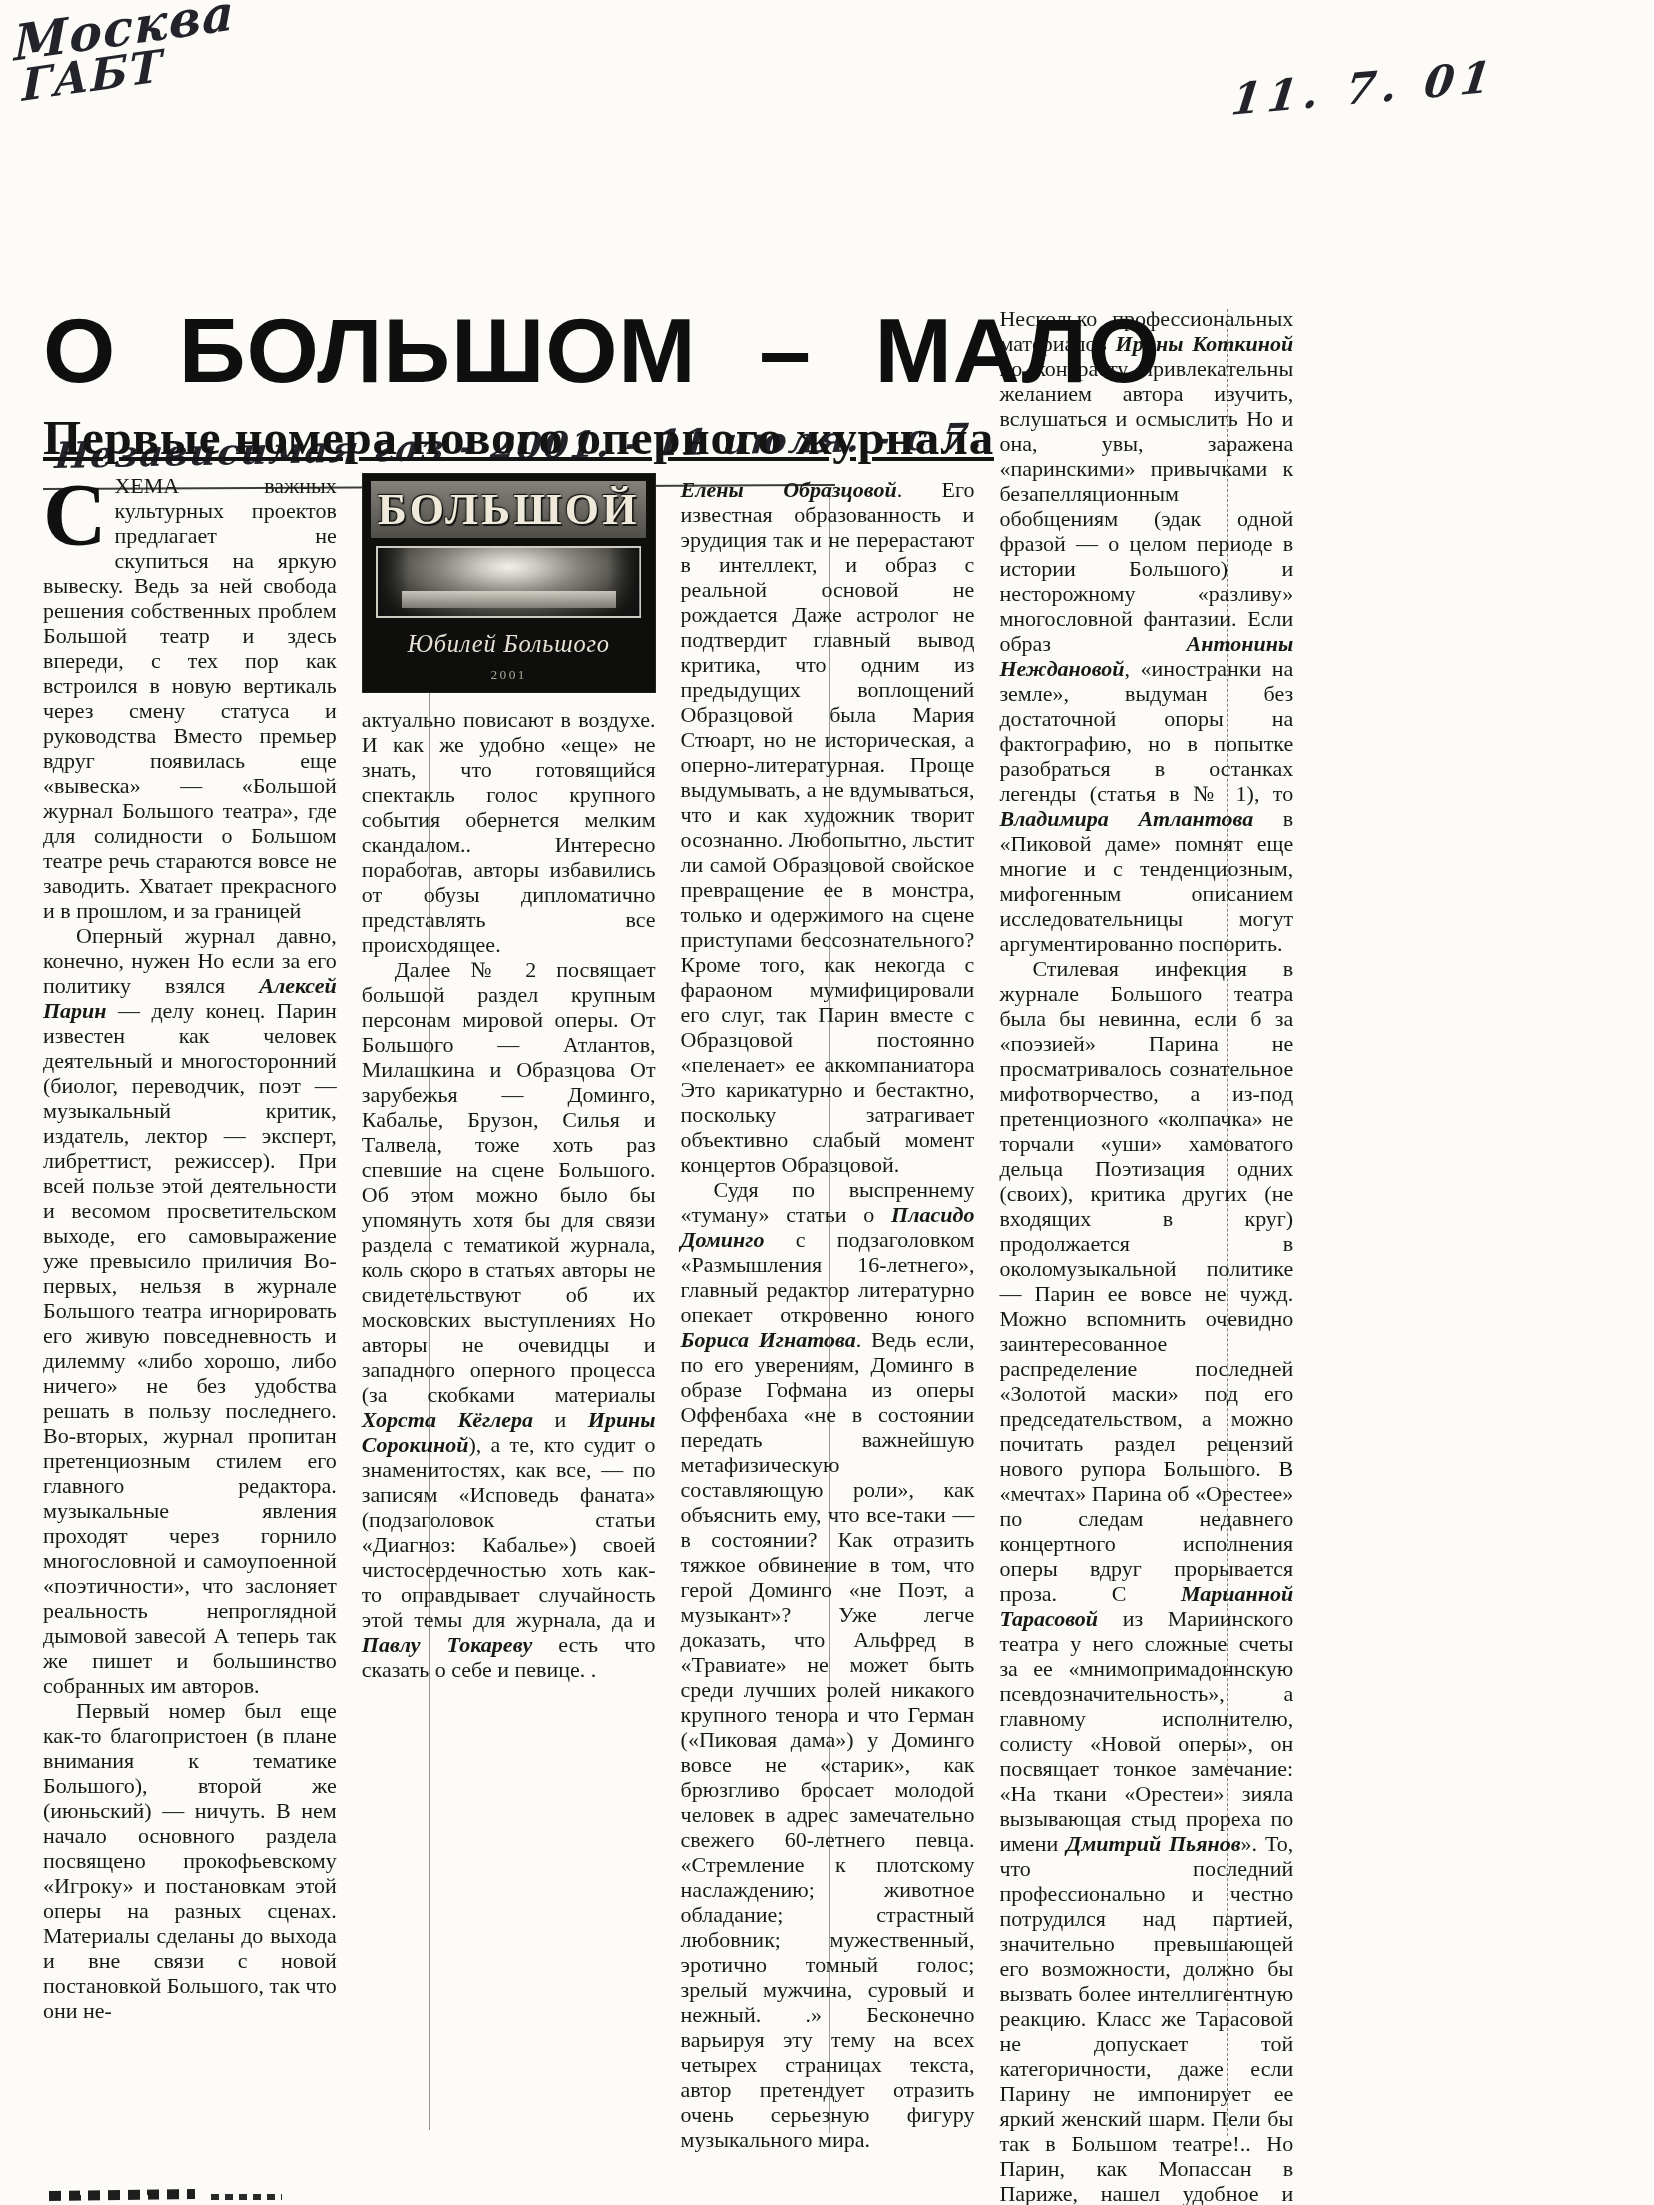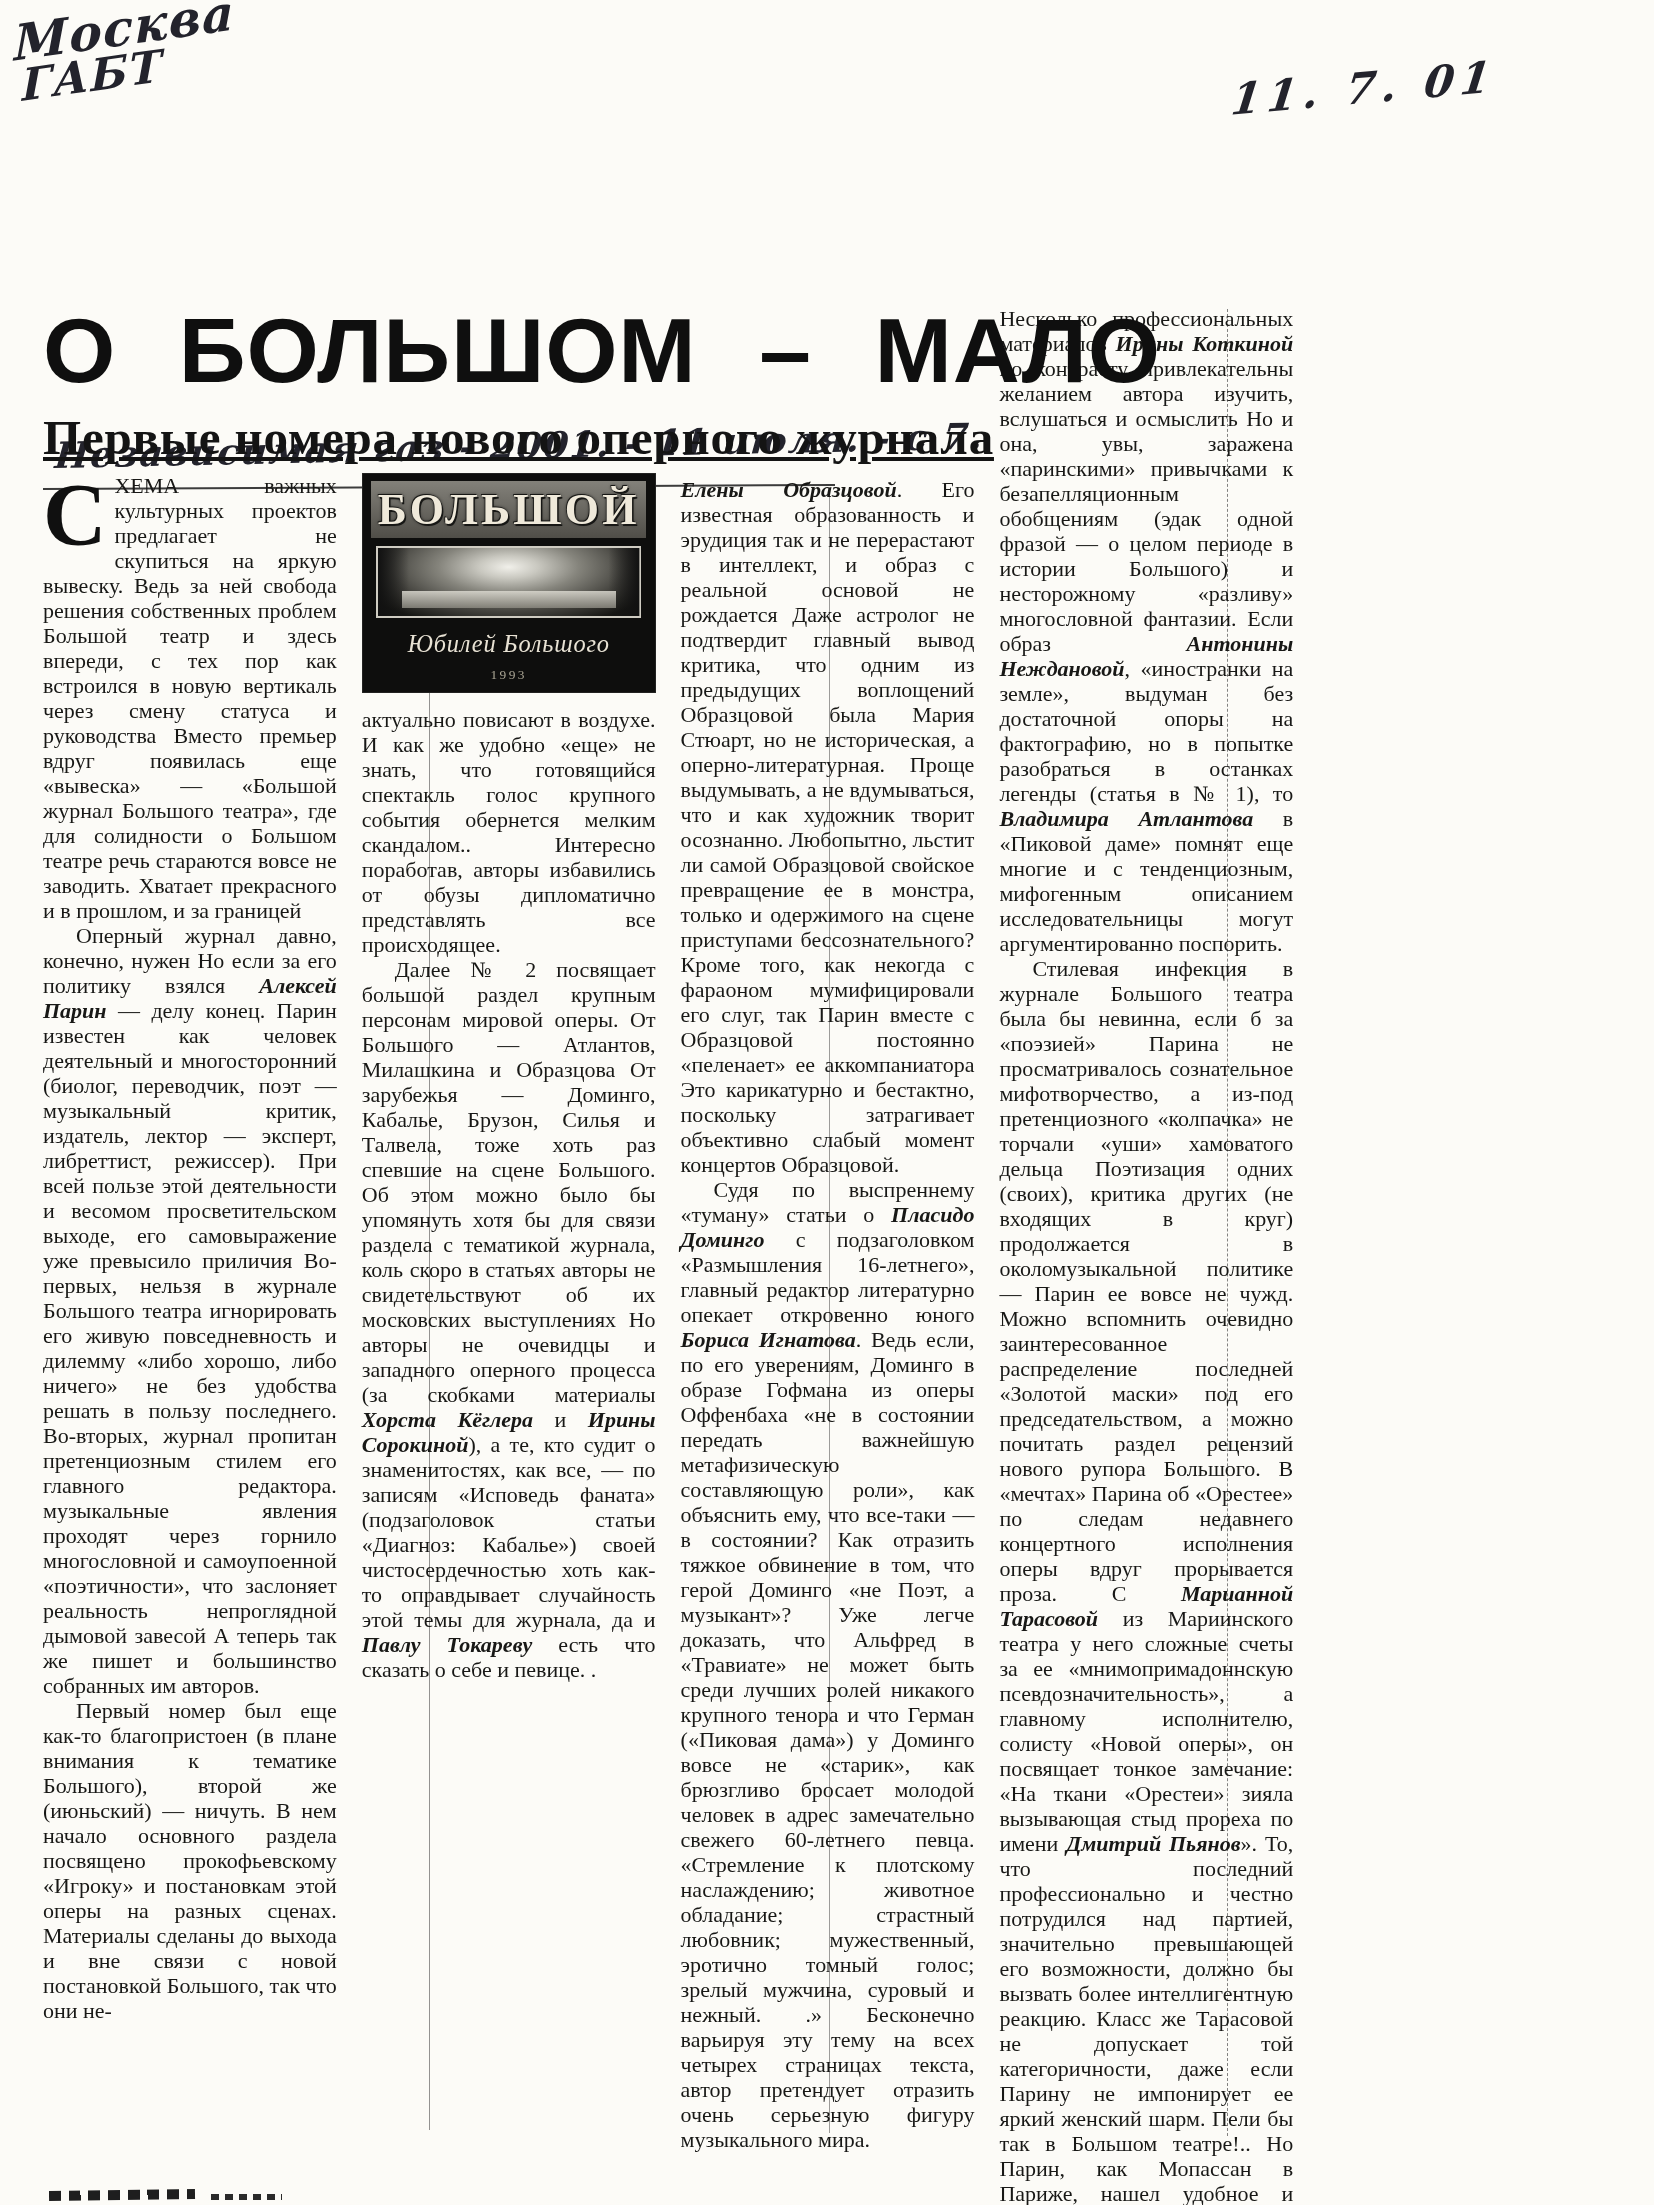--- a/index.html
+++ b/index.html
@@ -168,21 +168,21 @@
 
     <div class="col c2">
       <div class="cover">
         <div class="cover-masthead">БОЛЬШОЙ</div>
         <div class="cover-photo">
           <div class="photo-curtain-l"></div>
           <div class="photo-curtain-r"></div>
           <div class="photo-stage"></div>
         </div>
         <div class="cover-caption">Юбилей Большого</div>
-        <div class="cover-year">1993</div>
+        <div class="cover-year">2001</div>
       </div>
       <div>
           <p class="para noindent"><span>актуально повисают в воздухе. И как же удобно «еще» не знать, что готовящийся спектакль голос крупного события обернется мелким скандалом.. Интересно поработав, авторы избавились от обузы дипломатично представлять все происходящее.</span></p>
           <p class="para"><span>Далее № 2 посвящает большой раздел крупным персонам мировой оперы. От Большого — Атлантов, Милашкина и Образцова От зарубежья — Доминго, Кабалье, Брузон, Силья и Талвела, тоже хоть раз спевшие на сцене Большого. Об этом можно было бы упомянуть хотя бы для связи раздела с тематикой журнала, коль скоро в статьях авторы не свидетельствуют об их московских выступлениях Но авторы не очевидцы и западного оперного процесса (за скобками материалы </span><span class="b">Хорста Кёглера</span><span> и </span><span class="b">Ирины Сорокиной</span><span>), а те, кто судит о знаменитостях, как все, — по записям «Исповедь фаната» (подзаголовок статьи «Диагноз: Кабалье») своей чистосердечностью хоть как-то оправдывает случайность этой темы для журнала, да и </span><span class="b">Павлу Токареву</span><span> есть что сказать о себе и певице. .</span></p>
         </div>
     </div>
 
     <div class="col c3">
       <div>
           <p class="para noindent"><span class="b">Елены Образцовой</span><span>. Его известная образованность и эрудиция так и не перерастают в интеллект, и образ с реальной основой не рождается Даже астролог не подтвердит главный вывод критика, что одним из предыдущих воплощений Образцовой была Мария Стюарт, но не историческая, а оперно-литературная. Проще выдумывать, а не вдумываться, что и как художник творит осознанно. Любопытно, льстит ли самой Образцовой свойское превращение ее в монстра, только и одержимого на сцене приступами бессознательного? Кроме того, как некогда с фараоном мумифицировали его слуг, так Парин вместе с Образцовой постоянно «пеленает» ее аккомпаниатора Это карикатурно и бестактно, поскольку затрагивает объективно слабый момент концертов Образцовой.</span></p>

